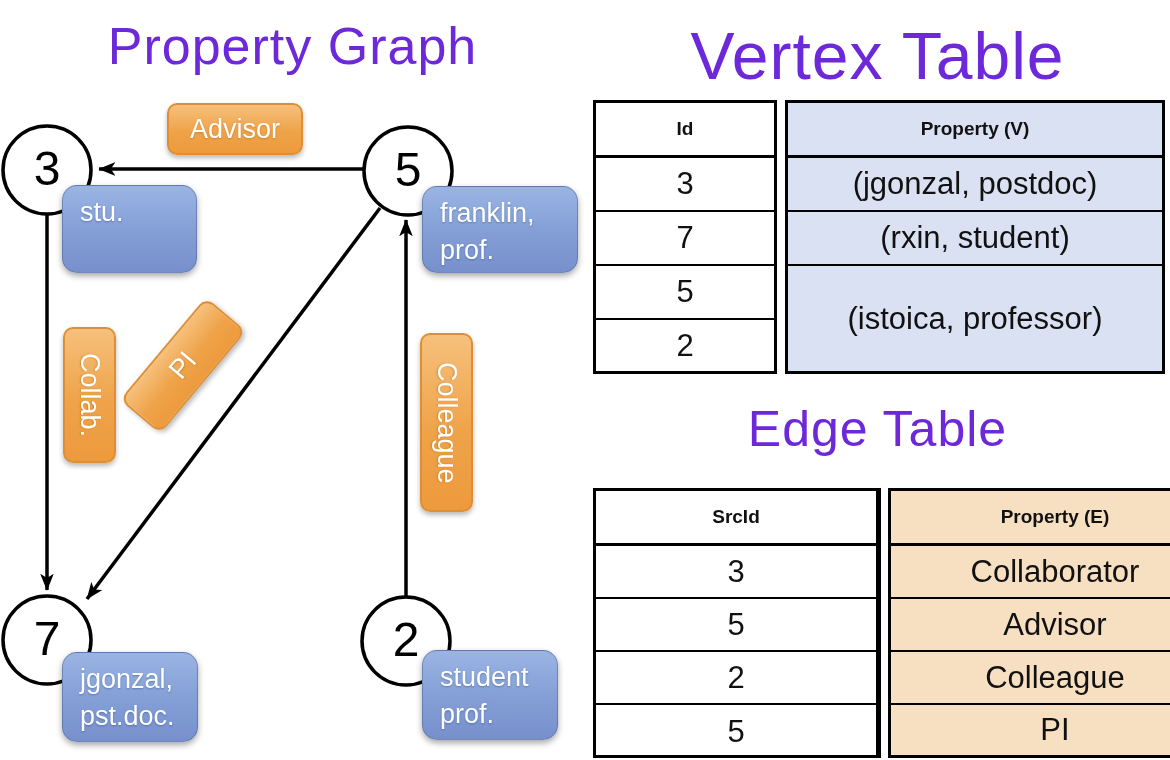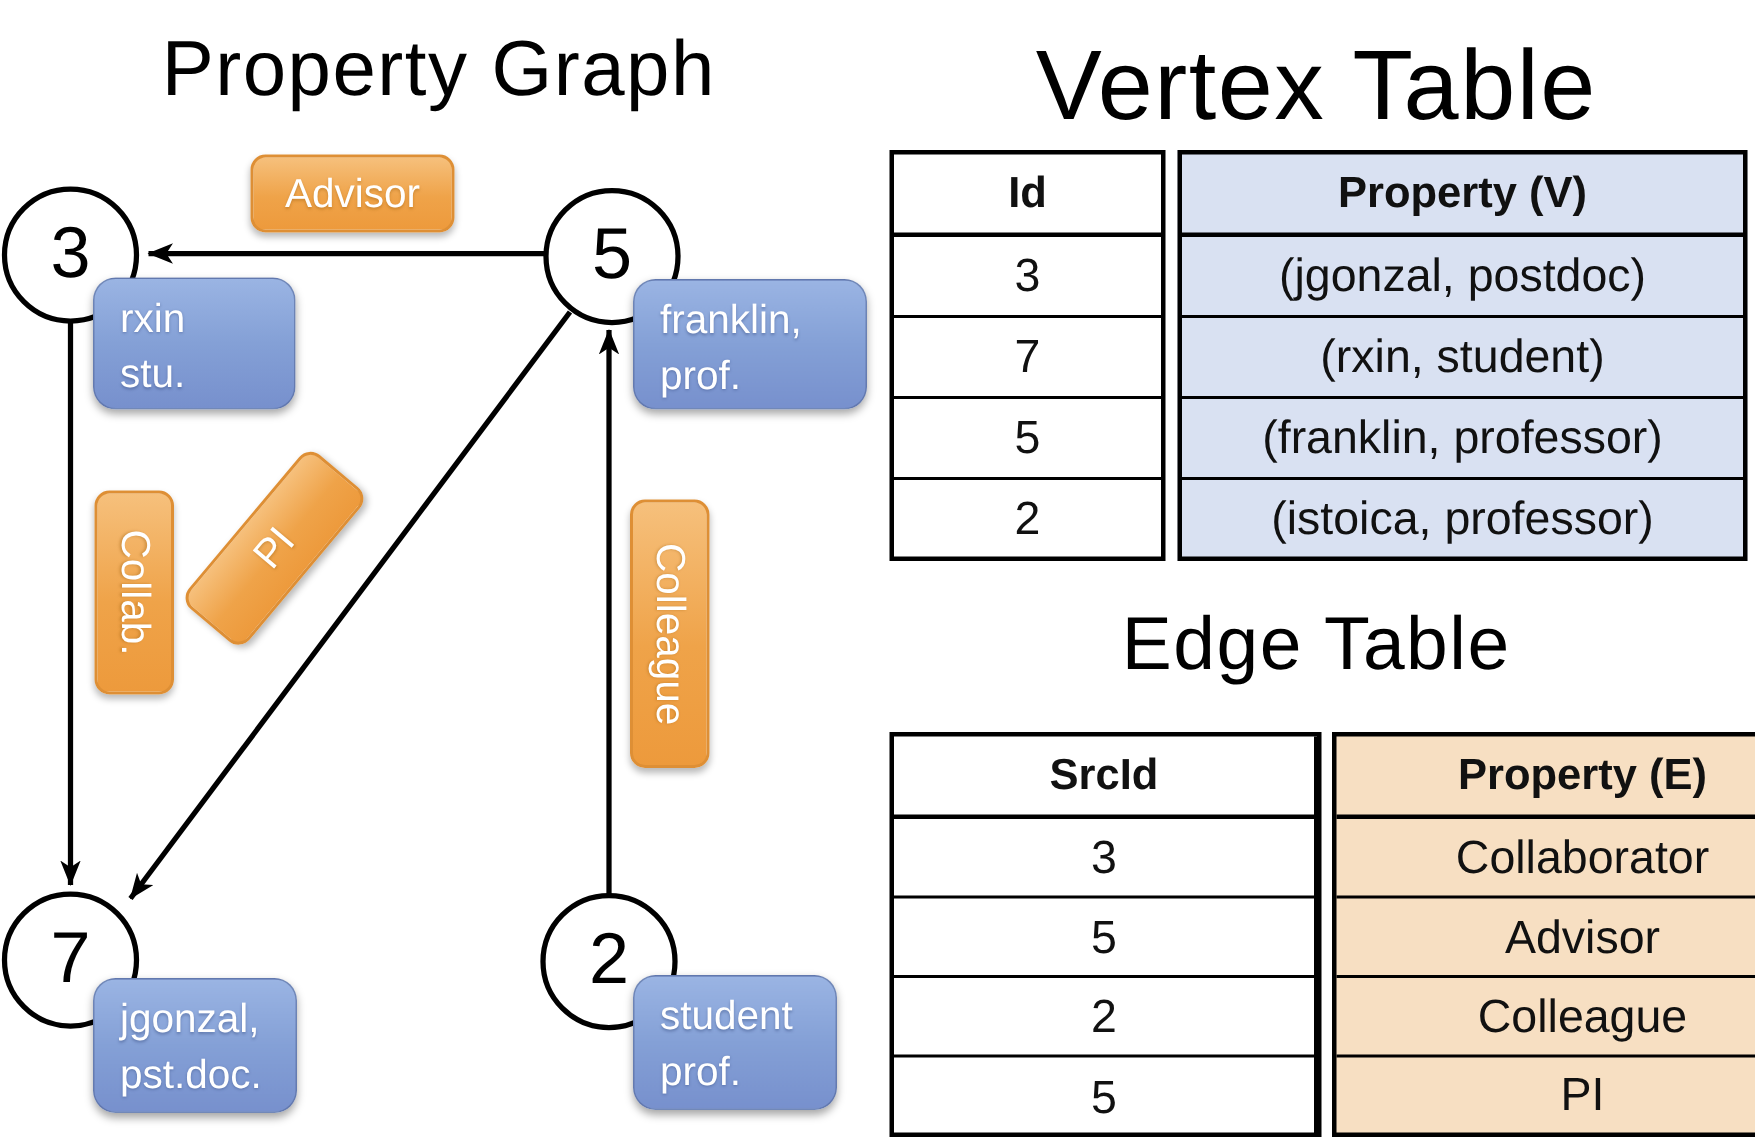--- a/index.html
+++ b/index.html
@@ -4,21 +4,21 @@
 <style>
   html,body{margin:0;padding:0;background:#fff;}
   #stage{
     position:relative; width:1170px; height:760px; overflow:hidden;
     background:#fff; font-family:"Liberation Sans","DejaVu Sans",sans-serif;
     color:#111;
   }
   
   .big-title{
     position:absolute; text-align:center; font-size:52px; font-weight:400;
-    color:#000000; letter-spacing:1px; white-space:nowrap;
+    color:#6d28d9; letter-spacing:1px; white-space:nowrap;
   }
   #pg-title{left:0; top:16px; width:585px;}
   #vt-title{left:585px; top:18px; width:585px; font-size:66px;}
   #et-title{left:585px; top:400px; width:585px; font-size:50px;}
   
   #graph-svg{position:absolute; left:0; top:0; width:585px; height:760px;}
   
   .node-num{
     position:absolute; transform:translate(-50%,-52%); font-size:48px;
     font-weight:400; color:#000;
@@ -49,21 +49,21 @@
   #blbl-rxin{left:62px; top:185px; width:135px; height:88px;}
   #blbl-franklin{left:422px; top:186px; width:156px; height:87px;}
   #blbl-jgonzal{left:62px; top:652px; width:136px; height:90px;}
   #blbl-istoica{left:422px; top:650px; width:136px; height:90px;}
   
   .tbox{position:absolute; box-sizing:border-box; border:3px solid #000; display:flex; flex-direction:column;}
   .tcell{
     box-sizing:border-box; display:flex; align-items:center; justify-content:center;
     font-size:31px; height:54px; flex:0 0 auto; border-bottom:2px solid #000;
   }
-  .tcell.hdr{font-weight:bold; font-size:29px; height:55px; border-bottom:3px solid #000;}
+  .tcell.hdr{font-weight:bold; font-size:19px; height:55px; border-bottom:3px solid #000;}
   .tcell.last{border-bottom:none; flex:1 1 auto;}
   
   #vt-id-box{left:593px; top:100px; width:184px; height:274px; background:#fff;}
   #vt-prop-box{left:785px; top:100px; width:380px; height:274px; background:#d9e1f2;}
   
   #et-left-box{left:593px; top:488px; width:288px; height:270px; background:#fff; flex-direction:column;}
   .et-col{display:flex; flex-direction:column; flex:1 1 50%; box-sizing:border-box;}
   .et-col.first{border-right:2px solid #000;}
   #et-prop-box{left:888px; top:488px; width:334px; height:270px; background:#f7dfc2;}
   .et-cell{height:53px;}
@@ -111,21 +111,20 @@
     <span class="vtext">Collab.</span>
   </div>
   <div class="olabel" id="lbl-pi">
     <span>PI</span>
   </div>
   <div class="olabel" id="lbl-colleague">
     <span class="vtext">Colleague</span>
   </div>
 
   <div class="blabel" id="blbl-rxin">
-    <div>rxin</div>
     <div>stu.</div>
   </div>
   <div class="blabel" id="blbl-franklin">
     <div>franklin,</div>
     <div>prof.</div>
   </div>
   <div class="blabel" id="blbl-jgonzal">
     <div>jgonzal,</div>
     <div>pst.doc.</div>
   </div>
@@ -139,21 +138,20 @@
     <div class="tcell">3</div>
     <div class="tcell">7</div>
     <div class="tcell">5</div>
     <div class="tcell last">2</div>
   </div>
 
   <div class="tbox" id="vt-prop-box">
     <div class="tcell hdr">Property (V)</div>
     <div class="tcell">(jgonzal, postdoc)</div>
     <div class="tcell">(rxin, student)</div>
-    <div class="tcell">(franklin, professor)</div>
     <div class="tcell last">(istoica, professor)</div>
   </div>
 
   <div class="tbox" id="et-left-box">
     <div class="et-col first">
       <div class="tcell et-cell hdr">SrcId</div>
       <div class="tcell et-cell">3</div>
       <div class="tcell et-cell">5</div>
       <div class="tcell et-cell">2</div>
       <div class="tcell et-cell last">5</div>

